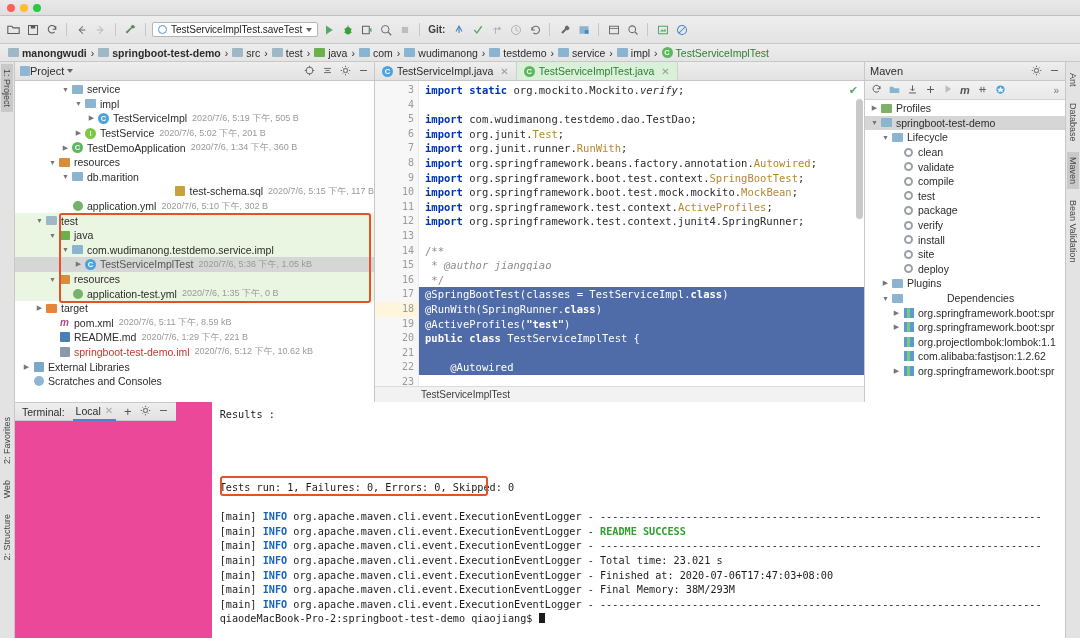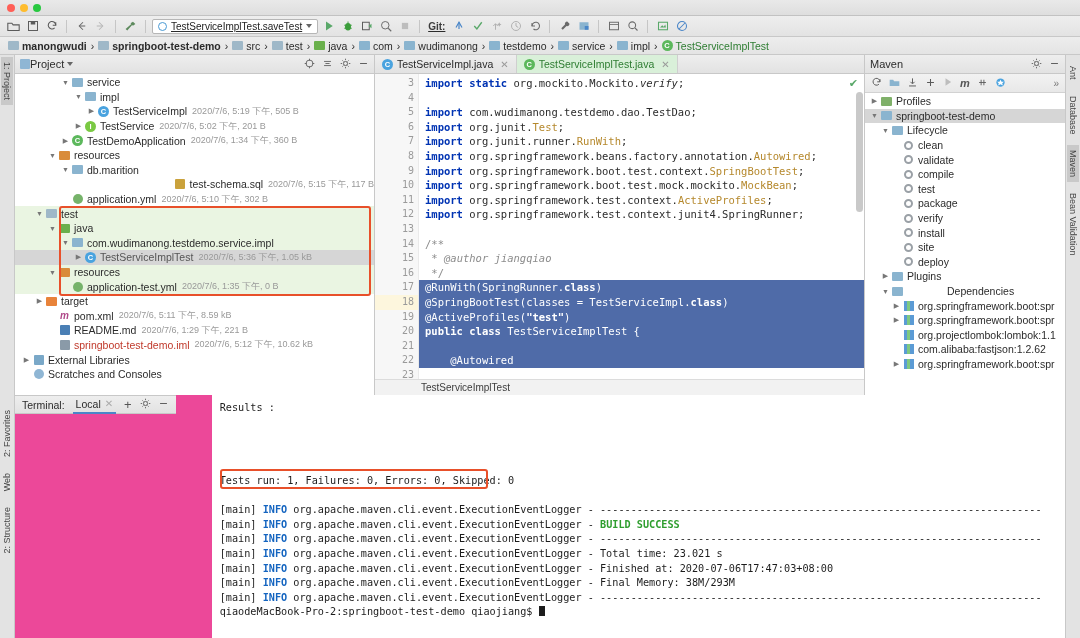--- a/index.html
+++ b/index.html
@@ -21,23 +21,23 @@
   .traffic { display:flex; gap:5px; padding-left:7px; }
   .tl { width:8px; height:8px; border-radius:50%; }
   .tl.r{background:#ff5f57;} .tl.y{background:#febc2e;} .tl.g{background:#28c840;}
   #title-text {
     position:absolute; left:0; right:0; text-align:center;
     font-size:10px; color:#4a4a4a; white-space:nowrap;
   }
 
   
   #toolbar {
-    height:21px; background:linear-gradient(#eeeeee,#e3e3e3);
+    height:28px; background:linear-gradient(#eeeeee,#e3e3e3);
     border-bottom:1px solid #c8c8c8;
-    display:flex; align-items:center; gap:2px; padding:0 5px;text-decoration:underline;
+    display:flex; align-items:center; gap:2px; padding:0 5px;
   }
   .tb-ico { width:17px; height:17px; display:flex; align-items:center; justify-content:center; color:#5a5a5a; }
   .tb-sep { width:1px; height:13px; background:#c6c6c6; margin:0 4px; }
   #runconfig {
     display:flex; align-items:center; gap:4px;
     height:15px; min-width:148px; padding:0 5px;
     background:#fff; border:1px solid #b6b6b6; border-radius:2px;
     font-size:10px; color:#222;
   }
   #runconfig .cico{ width:9px;height:9px;border-radius:50%;border:1.5px solid #4a9ad4; }
@@ -625,22 +625,22 @@
               <div class="cl"><span class="kw">import</span> org.junit.runner.<span class="cls">RunWith</span>;</div>
               <div class="cl"><span class="kw">import</span> org.springframework.beans.factory.annotation.<span class="cls">Autowired</span>;</div>
               <div class="cl"><span class="kw">import</span> org.springframework.boot.test.context.<span class="cls">SpringBootTest</span>;</div>
               <div class="cl"><span class="kw">import</span> org.springframework.boot.test.mock.mockito.<span class="cls">MockBean</span>;</div>
               <div class="cl"><span class="kw">import</span> org.springframework.test.context.<span class="cls">ActiveProfiles</span>;</div>
               <div class="cl"><span class="kw">import</span> org.springframework.test.context.junit4.SpringRunner;</div>
               <div class="cl">&nbsp;</div>
               <div class="cl"><span class="cmt">/**</span></div>
               <div class="cl"> <span class="cmt">* </span><span class="cmt ital">@author jiangqiao</span></div>
               <div class="cl"> <span class="cmt">*/</span></div>
+              <div class="cl selrow">@SpringBootTest(classes = TestServiceImpl.<span class="kw">class</span>)</div>
               <div class="cl selrow">@RunWith(SpringRunner.<span class="kw">class</span>)</div>
-              <div class="cl selrow">@SpringBootTest(classes = TestServiceImpl.<span class="kw">class</span>)</div>
               <div class="cl selrow">@ActiveProfiles(<span class="str">"test"</span>)</div>
               <div class="cl selrow"><span class="kw">public class</span> TestServiceImplTest {</div>
               <div class="cl selrow">&nbsp;</div>
               <div class="cl selrow">    @Autowired</div>
             </div>
           <div id="check">✔</div>
           <div id="edscroll"></div>
         </div>
         <div id="ed-status">TestServiceImplTest</div>
       </div>
@@ -856,21 +856,21 @@
       </div>
       <div id="term-body">
           <div class="tl-line">Results :</div>
           <div class="tl-line">&nbsp;</div>
           <div class="tl-line">&nbsp;</div>
           <div class="tl-line">&nbsp;</div>
           <div class="tl-line">&nbsp;</div>
           <div class="tl-line">Tests run: 1, Failures: 0, Errors: 0, Skipped: 0</div>
           <div class="tl-line">&nbsp;</div>
           <div class="tl-line"><span>[main] </span><span class="info">INFO</span><span> org.apache.maven.cli.event.ExecutionEventLogger - ------------------------------------------------------------------------</span></div>
-          <div class="tl-line"><span>[main] </span><span class="info">INFO</span><span> org.apache.maven.cli.event.ExecutionEventLogger - </span><span class="ok">BUILD SUCCESS</span></div>
+          <div class="tl-line"><span>[main] </span><span class="info">INFO</span><span> org.apache.maven.cli.event.ExecutionEventLogger - </span><span class="ok">README SUCCESS</span></div>
           <div class="tl-line"><span>[main] </span><span class="info">INFO</span><span> org.apache.maven.cli.event.ExecutionEventLogger - ------------------------------------------------------------------------</span></div>
           <div class="tl-line"><span>[main] </span><span class="info">INFO</span><span> org.apache.maven.cli.event.ExecutionEventLogger - Total time: 23.021 s</span></div>
           <div class="tl-line"><span>[main] </span><span class="info">INFO</span><span> org.apache.maven.cli.event.ExecutionEventLogger - Finished at: 2020-07-06T17:47:03+08:00</span></div>
           <div class="tl-line"><span>[main] </span><span class="info">INFO</span><span> org.apache.maven.cli.event.ExecutionEventLogger - Final Memory: 38M/293M</span></div>
           <div class="tl-line"><span>[main] </span><span class="info">INFO</span><span> org.apache.maven.cli.event.ExecutionEventLogger - ------------------------------------------------------------------------</span></div>
           <div class="tl-line"><span>qiaodeMacBook-Pro-2:springboot-test-demo qiaojiang$ </span><span class="cursor"></span></div>
           <div class="hl-box" style="left: 8px; top: 74px; width: 268px; height: 20px; border-color: rgb(232, 80, 42);"></div>
         </div>
     </div>
   </div>

